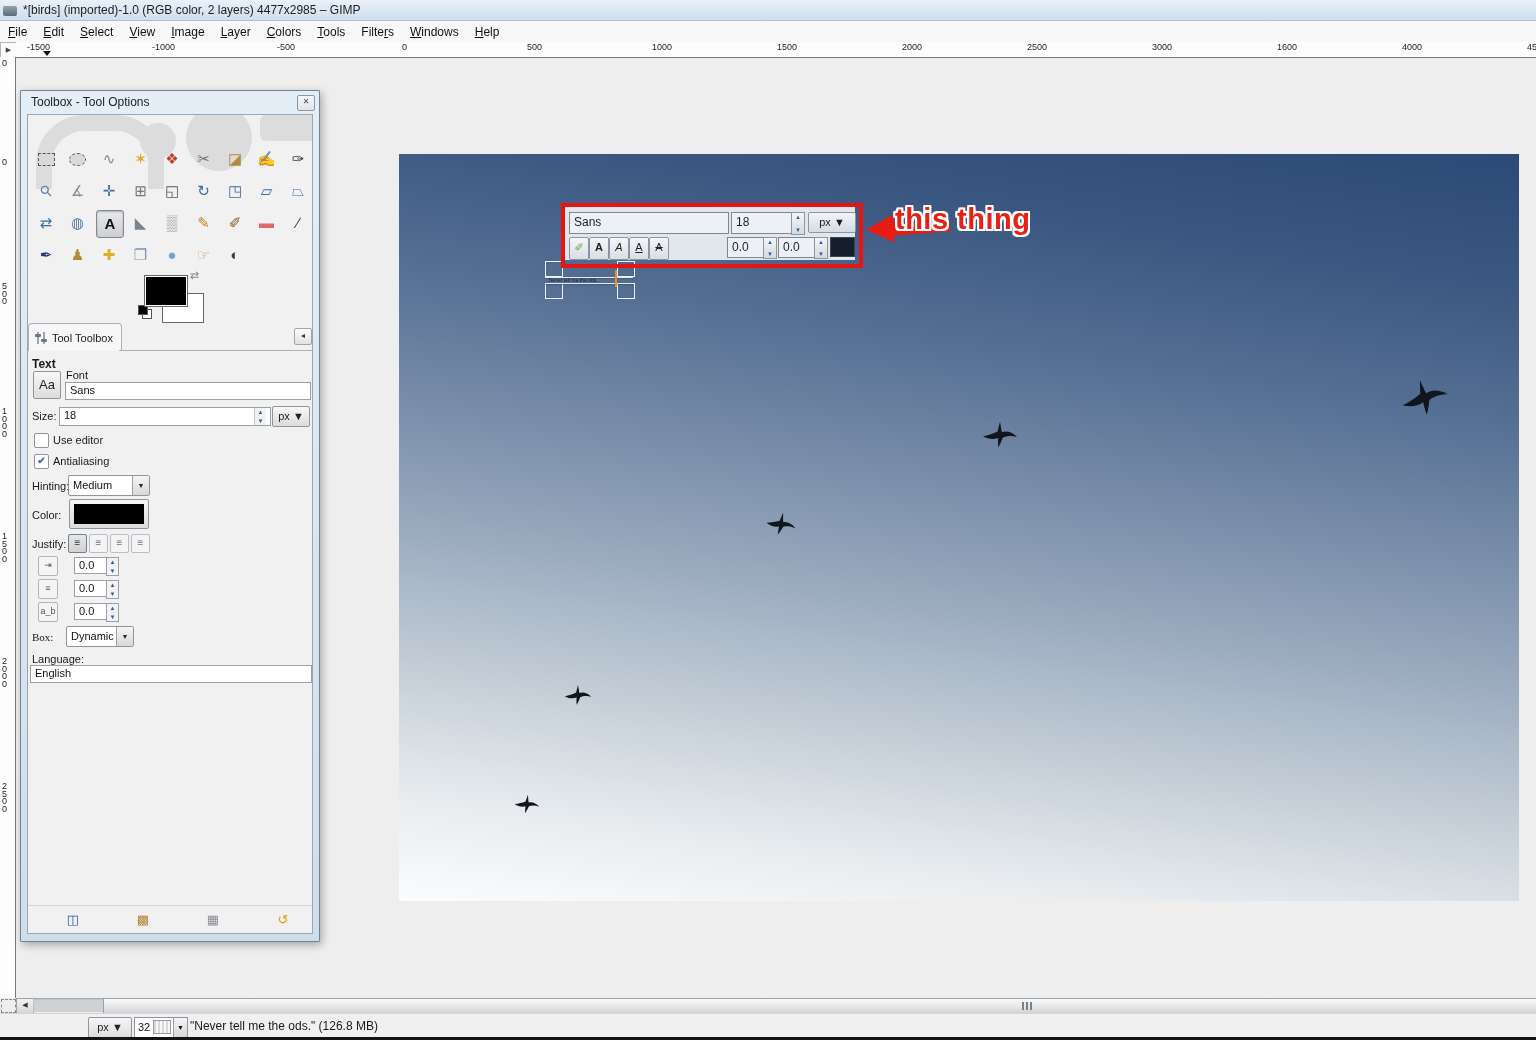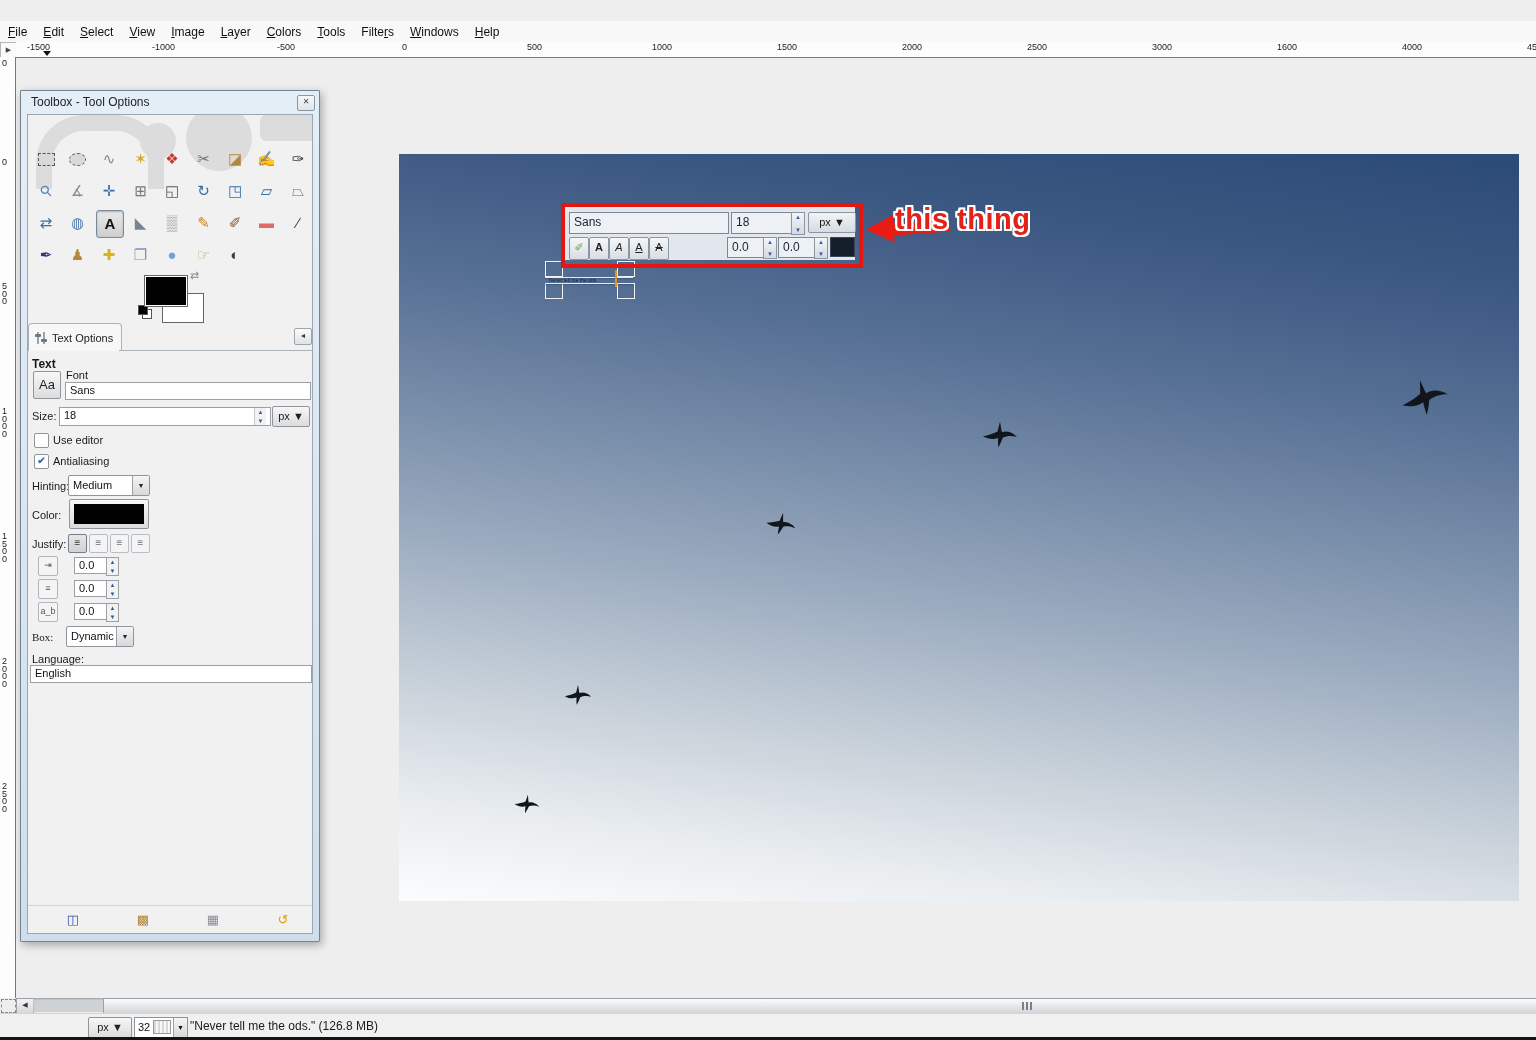--- a/index.html
+++ b/index.html
@@ -141,20 +141,24 @@
     border:1px solid #8e959c;font-size:11px;color:#111;}
   .zoom-mini{position:absolute;left:18px;top:2px;width:16px;height:12px;border:1px solid #999;
     background:repeating-linear-gradient(90deg,#d9d9d9 0 2px,#f7f7f7 2px 4px);}
   .status-msg{position:absolute;left:190px;top:5px;}
 </style>
 </head>
 <body>
 
 <div class="screen">
 
+  <div class="abs titlebar">
+    <span class="win-icon"></span>
+    <span>*[birds] (imported)-1.0 (RGB color, 2 layers) 4477x2985 – GIMP</span>
+  </div>
 
   <div class="abs menubar" id="menubar">
       <div class="menu-item"><u>F</u>ile</div>
       <div class="menu-item"><u>E</u>dit</div>
       <div class="menu-item"><u>S</u>elect</div>
       <div class="menu-item"><u>V</u>iew</div>
       <div class="menu-item"><u>I</u>mage</div>
       <div class="menu-item"><u>L</u>ayer</div>
       <div class="menu-item"><u>C</u>olors</div>
       <div class="menu-item"><u>T</u>ools</div>
@@ -319,21 +323,21 @@
           <div class="w"></div>
         </div>
 
       <div class="tab">
         <svg width="14" height="14" style="margin:0 4px 0 5px;" viewBox="0 0 14 14">
           <rect x="3" y="1" width="2" height="12" fill="#9aa3ac"></rect>
             <rect x="9" y="1" width="2" height="12" fill="#9aa3ac"></rect>
           <rect x="1" y="3" width="6" height="3" rx="1" fill="#6e7780"></rect>
             <rect x="7" y="8" width="6" height="3" rx="1" fill="#6e7780"></rect>
         </svg>
-        <span>Text Options</span>
+        <span>Tool Toolbox</span>
       </div>
       <div class="tab-divider"></div>
       <div class="tab-under"></div>
       <div class="collapse-btn">◂</div>
 
       <div class="opt-label" style="left:4px;top:242px;font-weight:bold;font-size:12px;">Text</div>
       <div class="win-btn" style="left:5px;top:256px;width:26px;height:26px;font-size:13px;line-height:26px;">Aa</div>
       <div class="opt-label" style="left:38px;top:254px;">Font</div>
       <div class="opt-input" style="left:37px;top:267px;width:240px;height:15px;">Sans</div>
 

